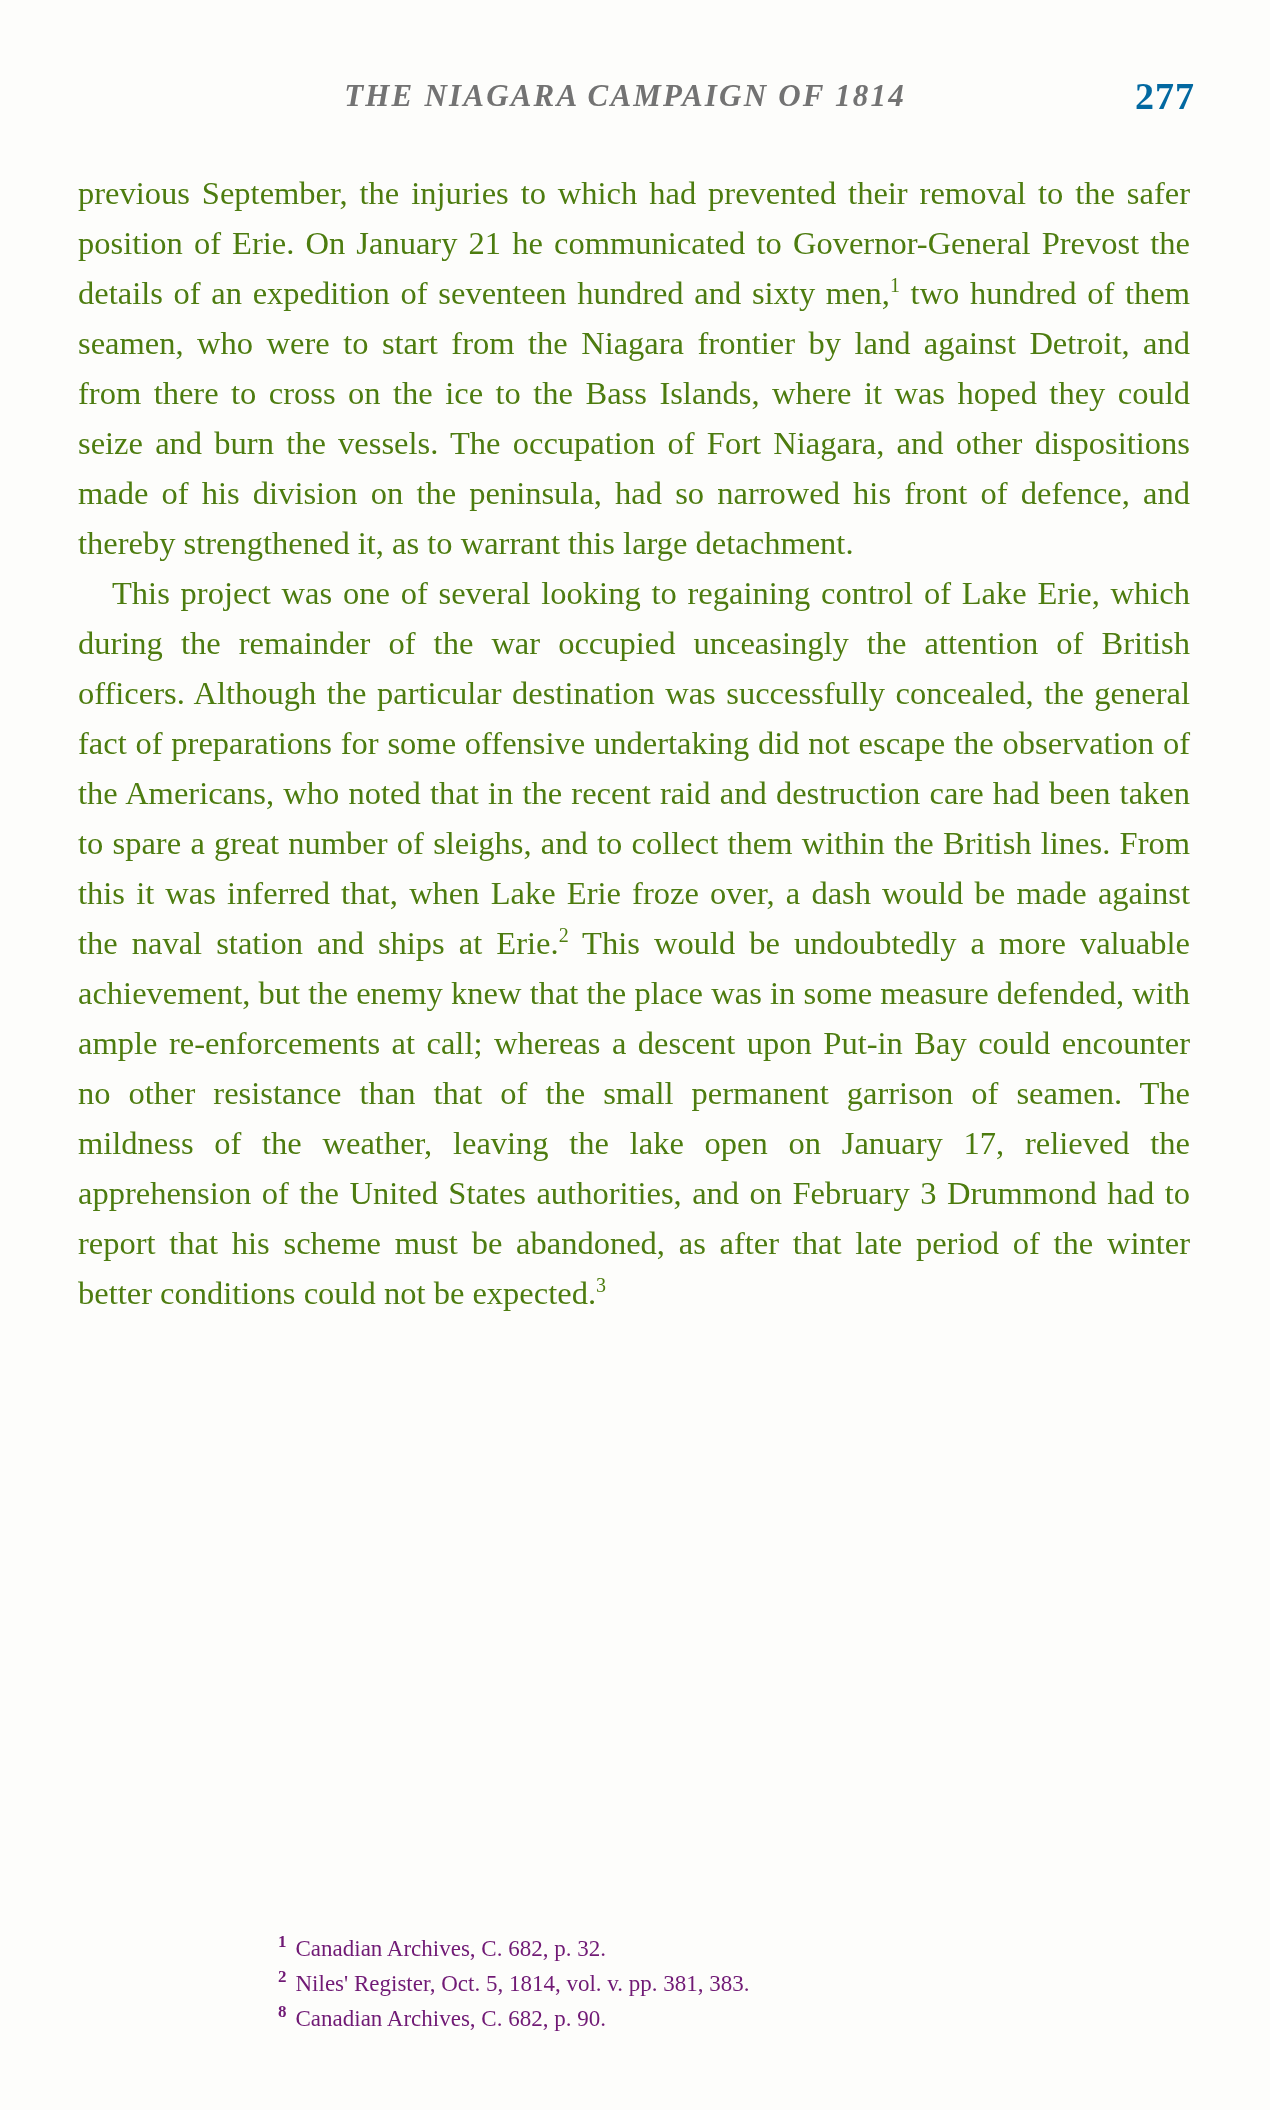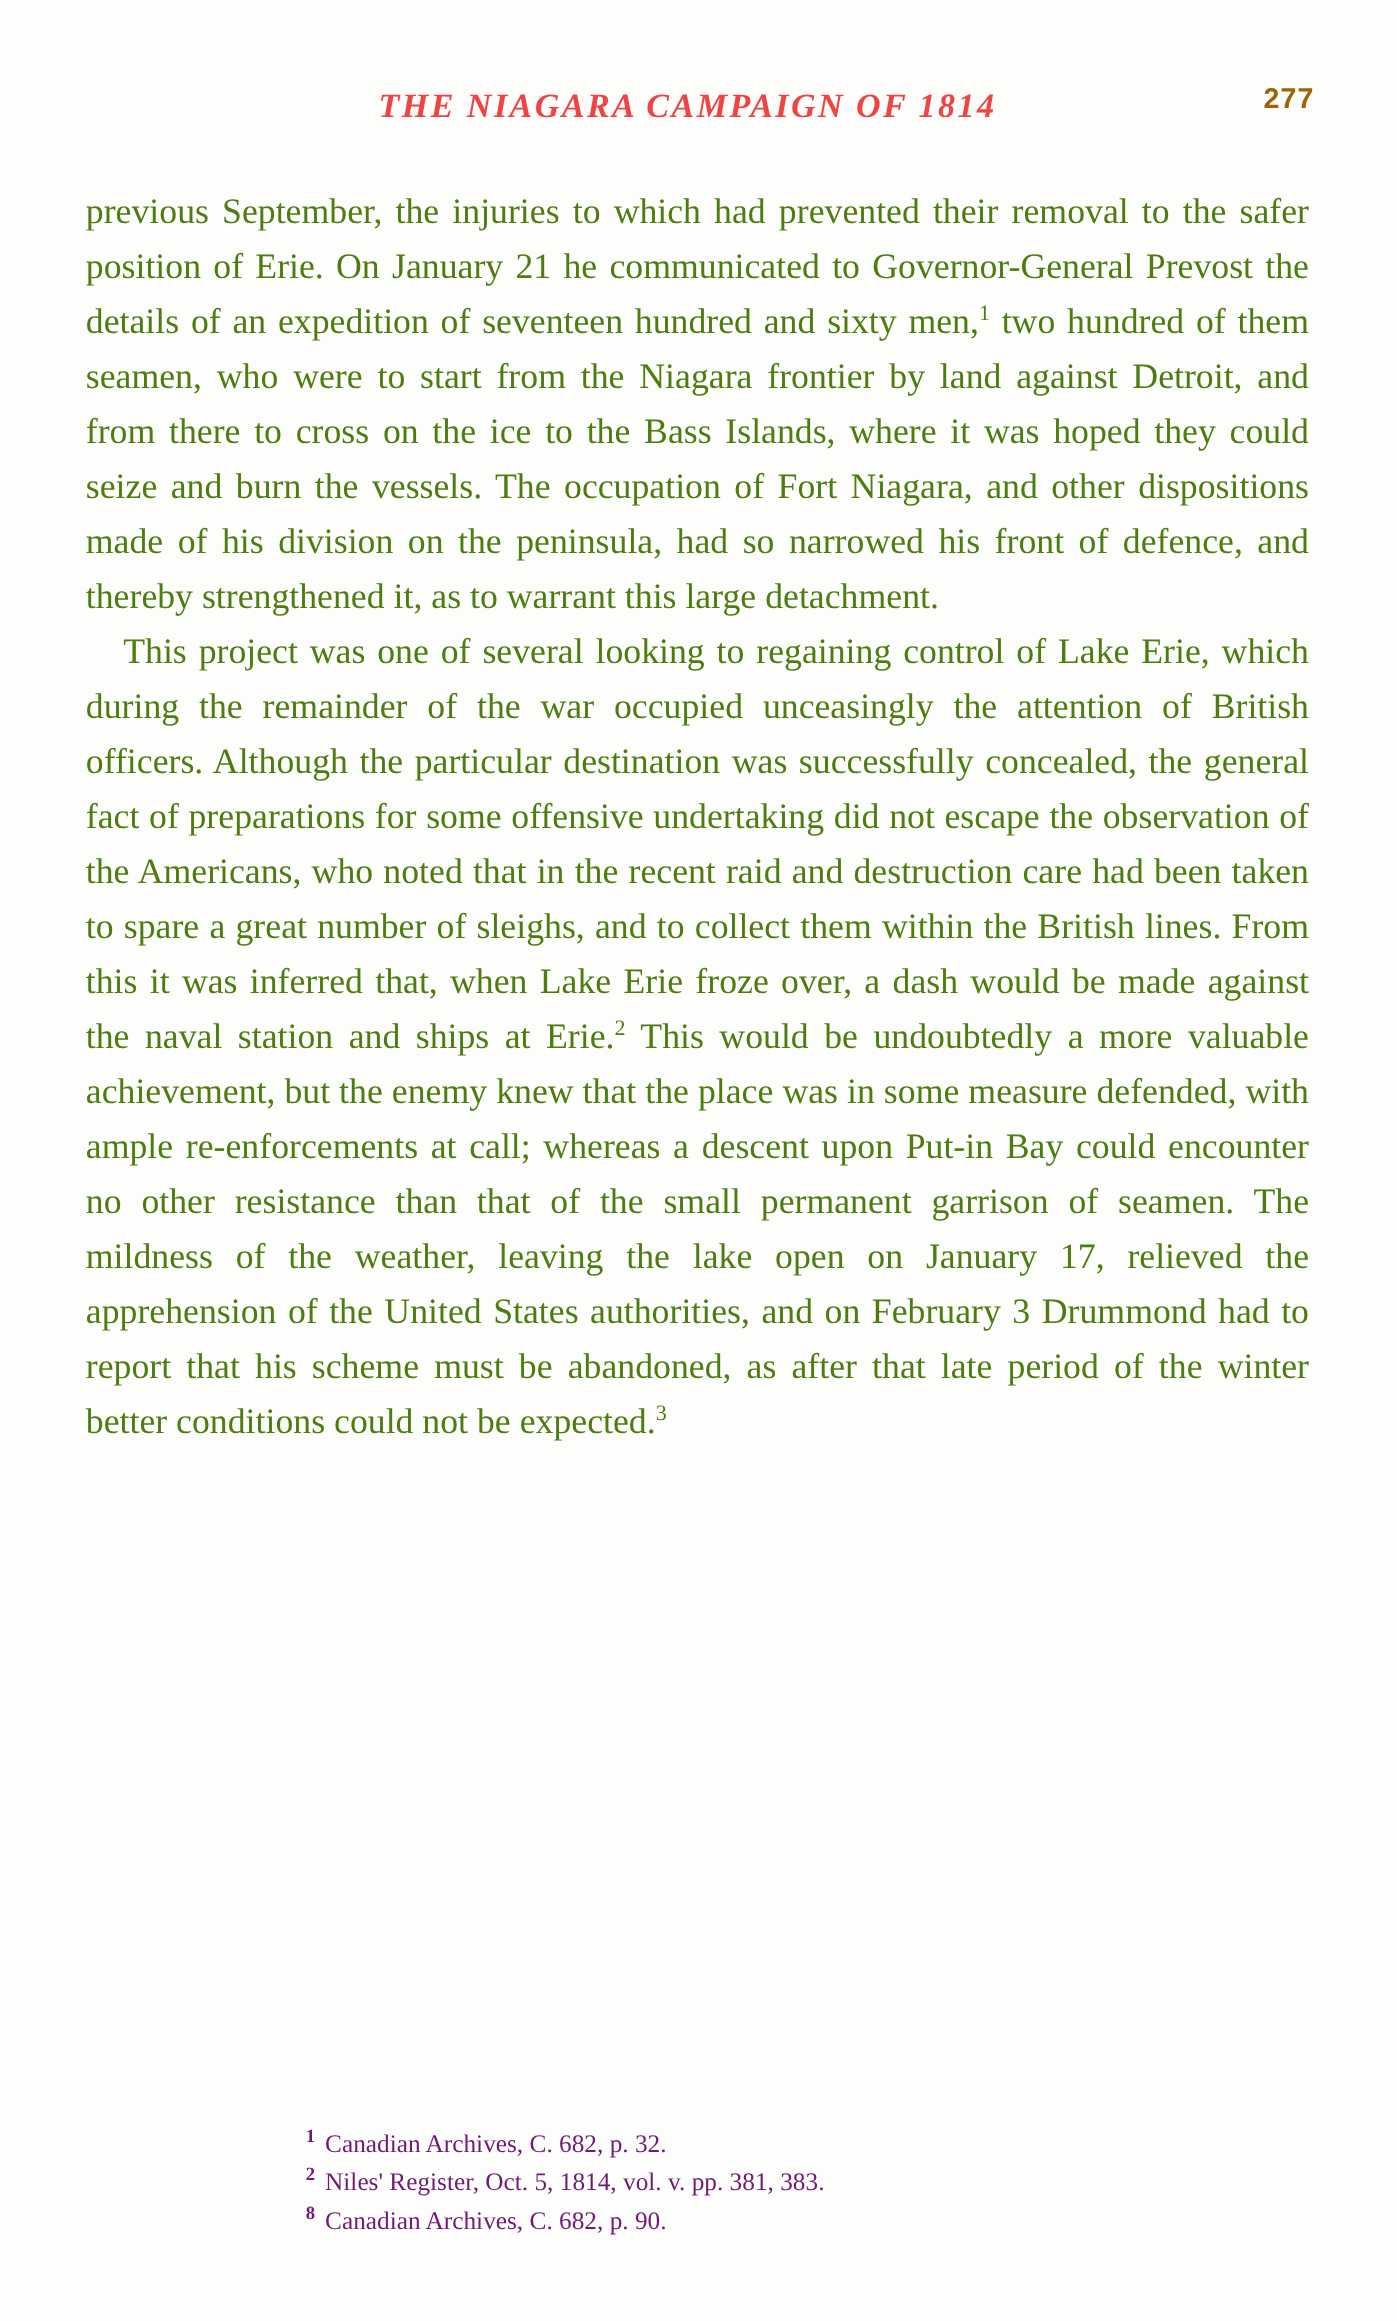--- a/index.html
+++ b/index.html
@@ -34,31 +34,31 @@
     position: absolute;
     left: 200px;
     top: 0;
     width: 700px;
     text-align: center;
     font-family: "Liberation Serif", serif;
     font-style: italic;
     font-weight: bold;
     font-size: 31px;
     letter-spacing: 2.2px;
-    color: #ef4444;
+    color: #737373;
     white-space: nowrap;
   }
   .page-number {
     position: absolute;
     right: 0;
     top: -4px;
-    font-family: Liberation Sans, sans-serif;
+    font-family: Liberation Serif, serif;
     font-weight: bold;
-    font-size: 26px;
-    color: #a16207;
+    font-size: 38px;
+    color: #0369a1;
     letter-spacing: 1px;
   }
   .body-text {
     position: absolute;
     left: 78px;
     top: 168px;
     width: 1112px;
     font-size: 32.5px;
     line-height: 50px;
     text-align: justify;

